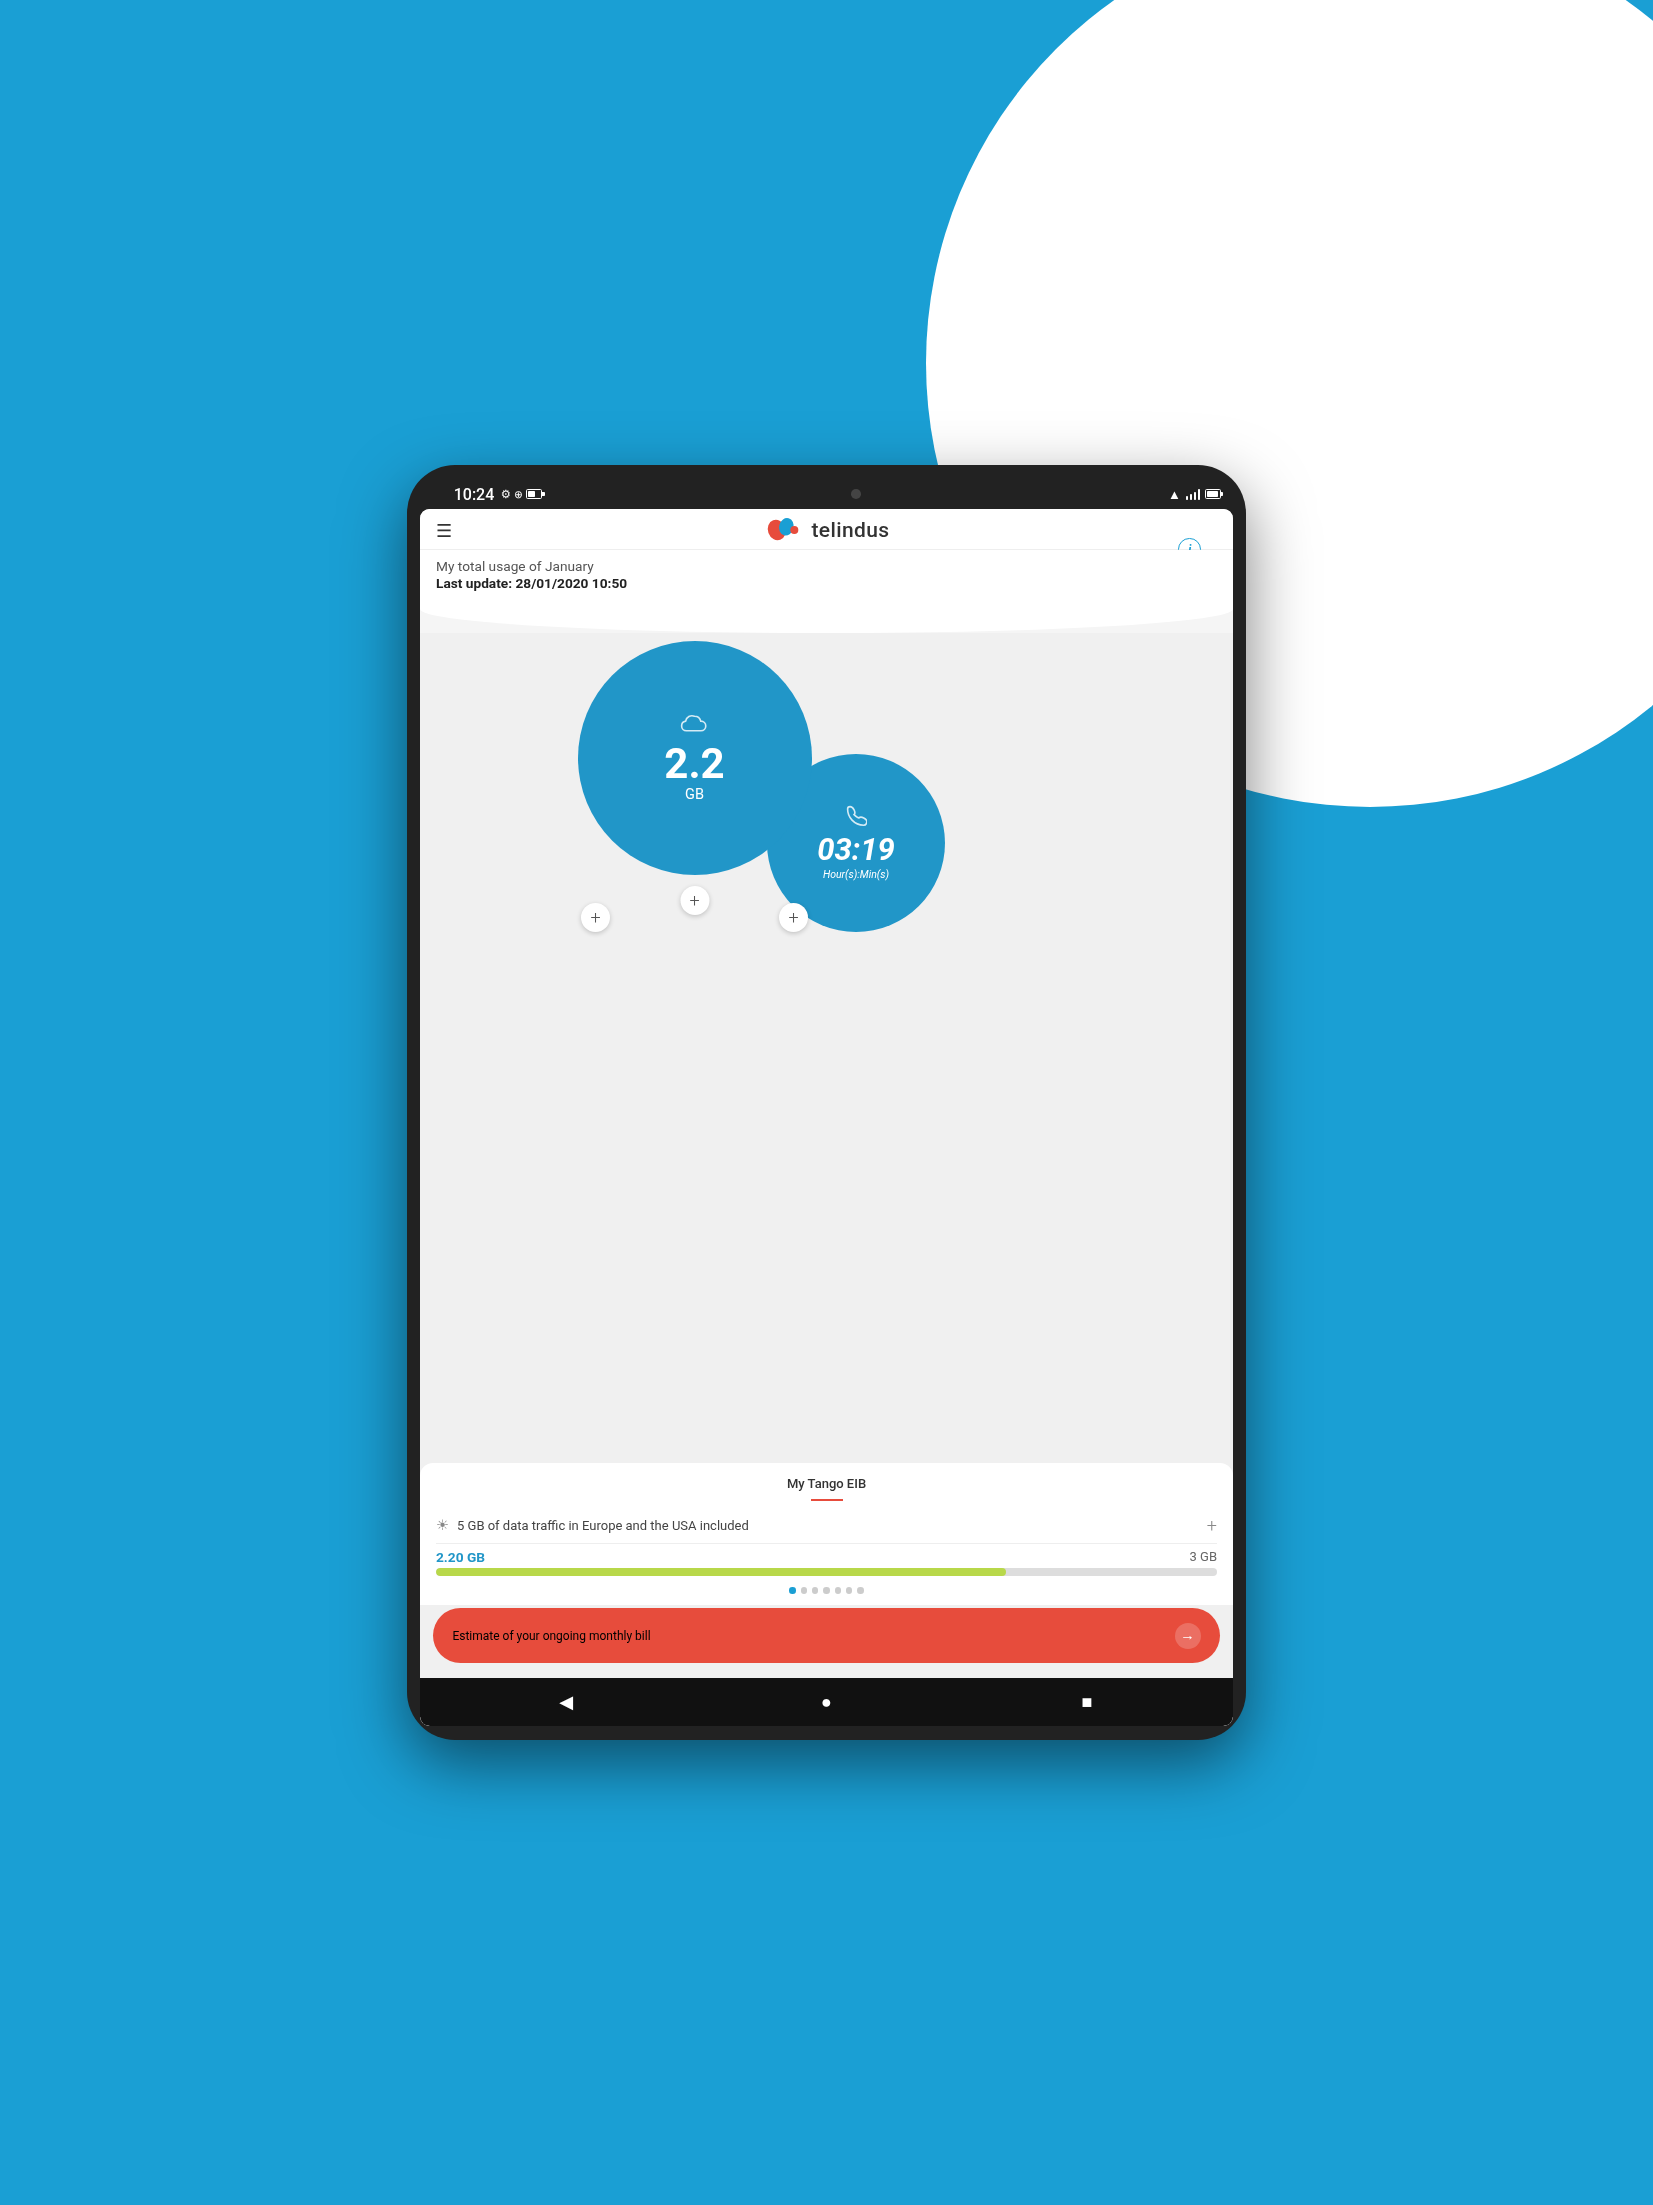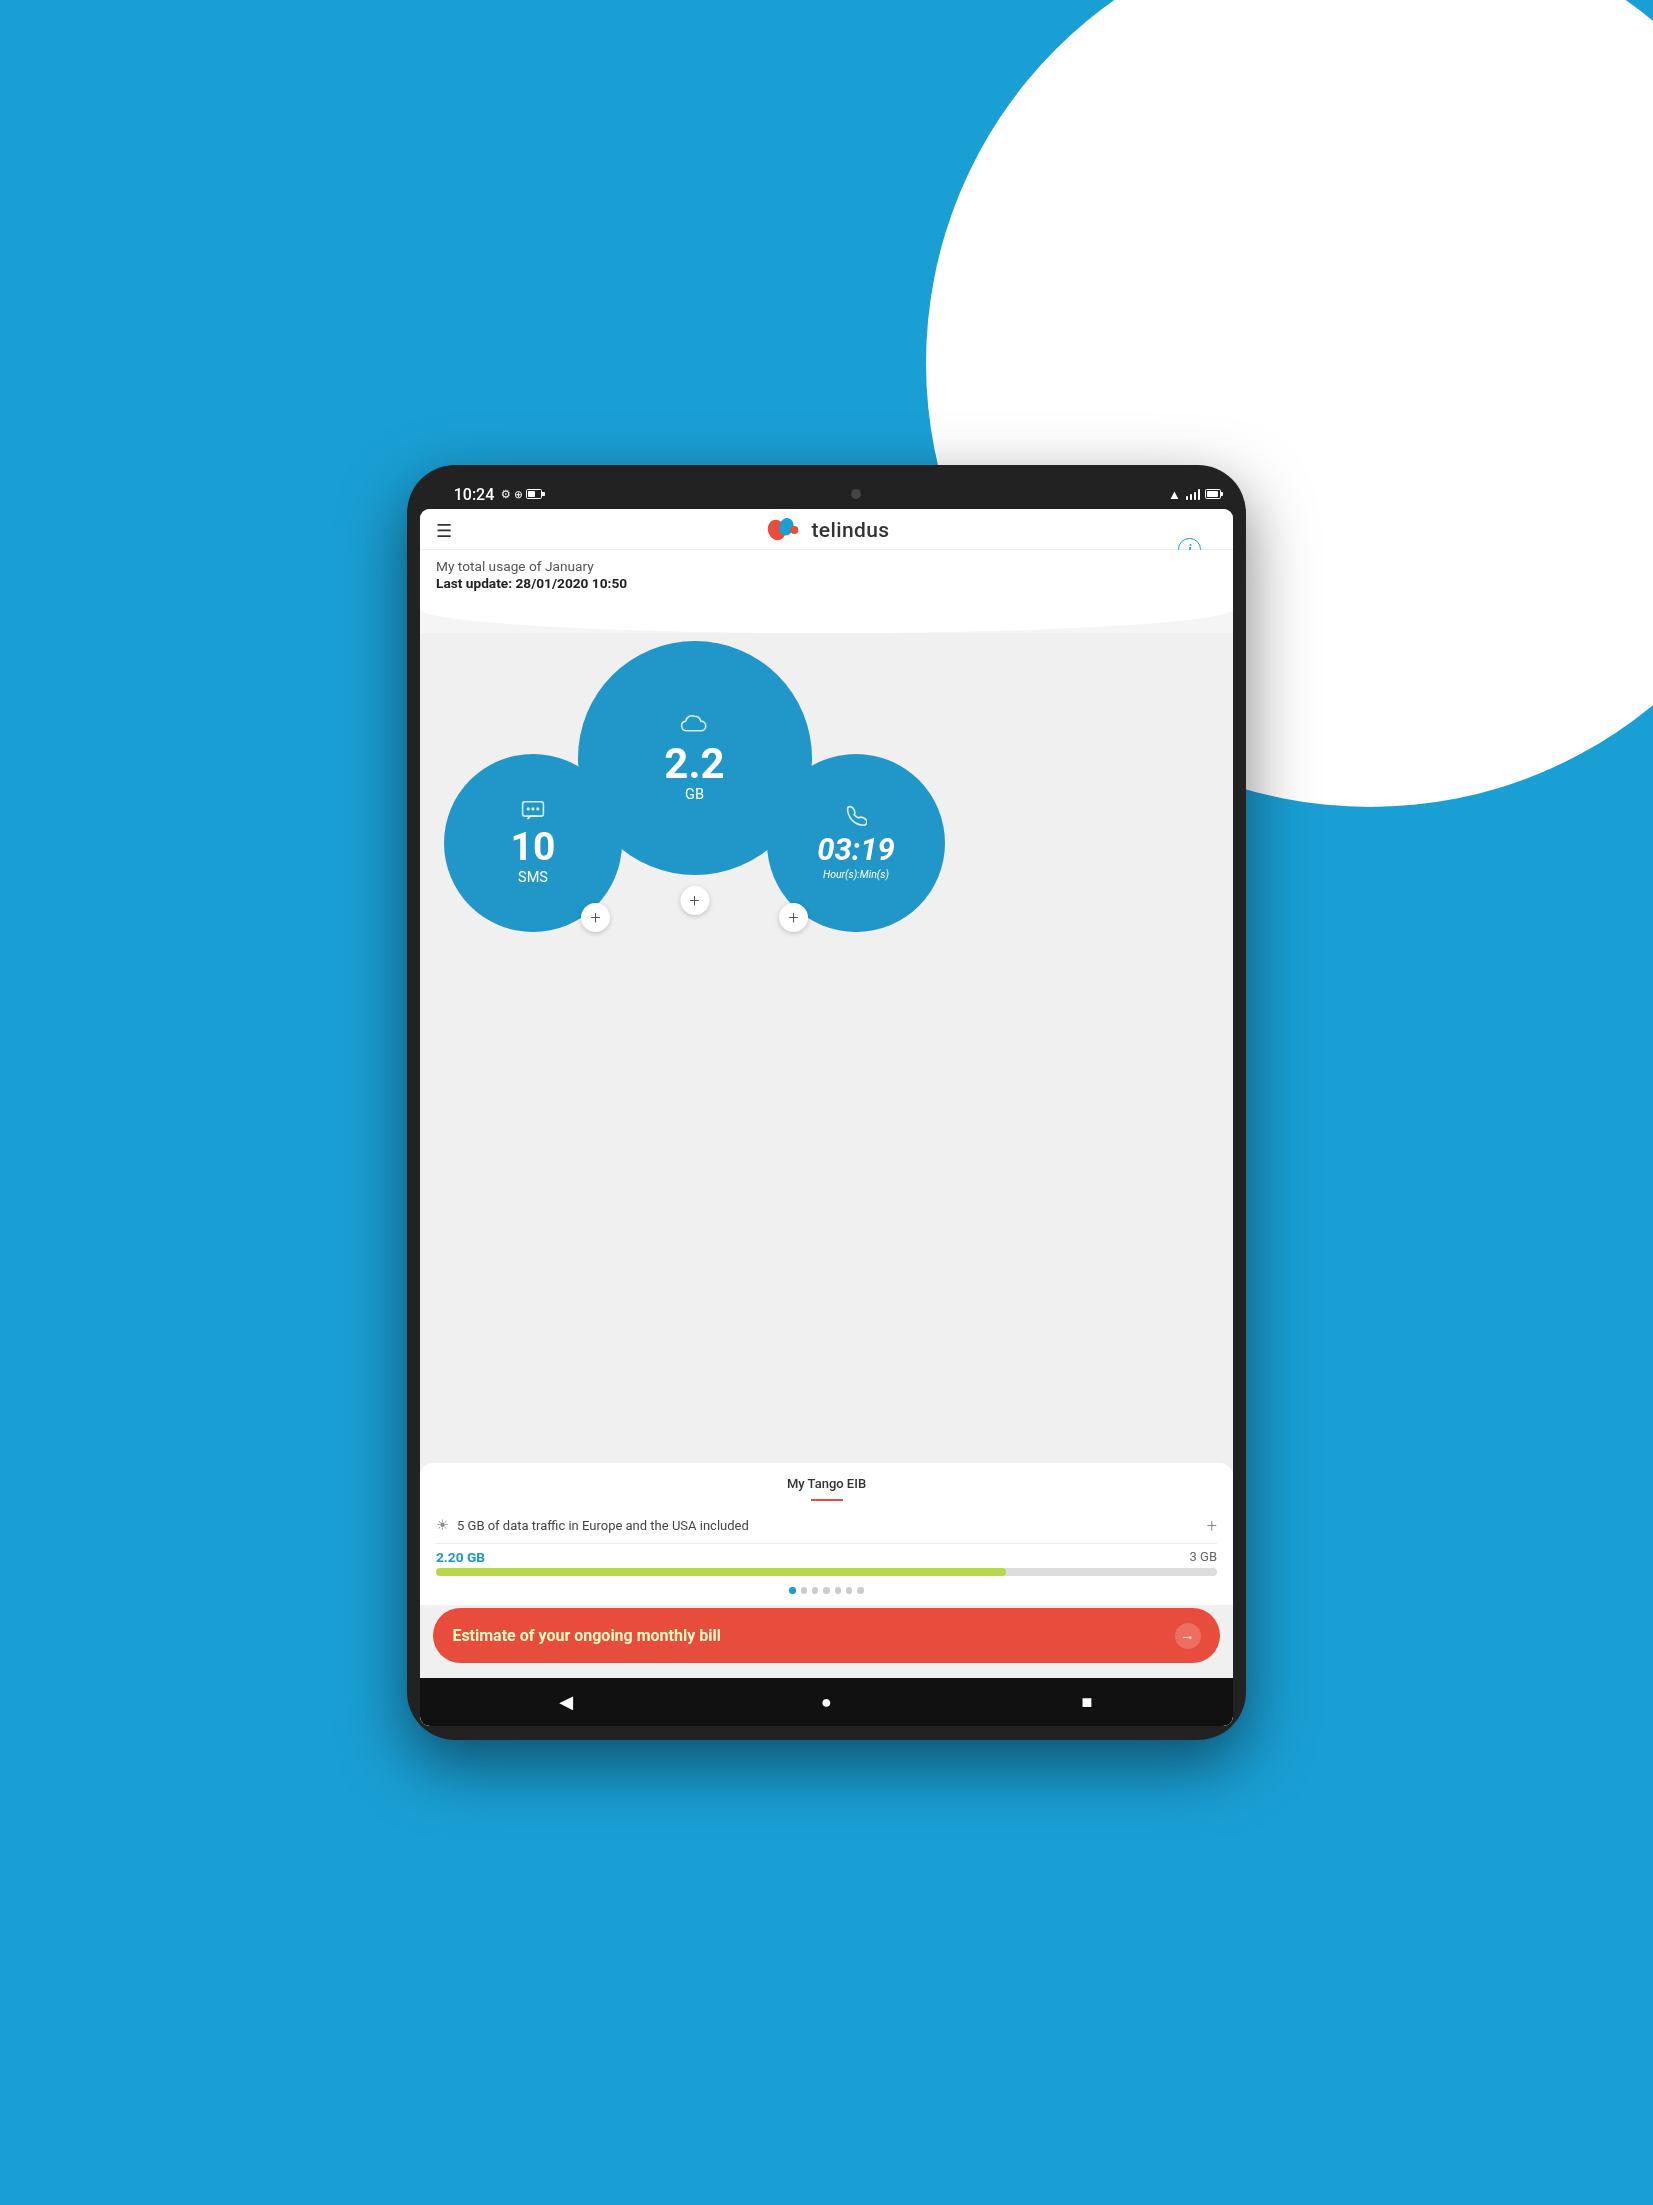--- a/index.html
+++ b/index.html
@@ -415,23 +415,23 @@
       border-radius: 40px;
       padding: 14.5px 19.4px;
       display: flex;
       align-items: center;
       justify-content: space-between;
       cursor: pointer;
       flex-shrink: 0;
     }
 
     .cta-text {
-      font-size: 16px;
-      font-weight: 700;
-      color: #fef9c3;
+      font-size: 12px;
+      font-weight: 400;
+      color: #000000;
     }
 
     .cta-arrow {
       width: 26px;
       height: 26px;
       background: rgba(255,255,255,0.2);
       border-radius: 50%;
       display: flex;
       align-items: center;
       justify-content: center;
@@ -585,33 +585,20 @@
             <div class="bubble-icon">
               
               <svg width="29" height="22.6" viewBox="0 0 36 28" fill="none">
                 <path d="M28 22H8C4.69 22 2 19.31 2 16c0-2.97 2.16-5.44 5-5.91A8 8 0 0118 4a8 8 0 017.74 6H26a6 6 0 016 6 6 6 0 01-6 6z" stroke="rgba(255,255,255,0.9)" stroke-width="2" fill="none"></path>
               </svg>
             </div>
             <div class="bubble-value">2.2</div>
             <div class="bubble-unit">GB</div>
           </div>
 
-          <div class="bubble bubble-left">
-            <div class="bubble-icon">
-              <svg width="24" height="21" viewBox="0 0 30 26" fill="none">
-                <rect x="2" y="2" width="26" height="18" rx="3" stroke="rgba(255,255,255,0.9)" stroke-width="2" fill="none"></rect>
-                <path d="M8 24l4-4h8" stroke="rgba(255,255,255,0.9)" stroke-width="2" fill="none"></path>
-                <circle cx="9" cy="11" r="2" fill="rgba(255,255,255,0.9)"></circle>
-                <circle cx="15" cy="11" r="2" fill="rgba(255,255,255,0.9)"></circle>
-                <circle cx="21" cy="11" r="2" fill="rgba(255,255,255,0.9)"></circle>
-              </svg>
-            </div>
-            <div class="bubble-value">10</div>
-            <div class="bubble-unit">SMS</div>
-          </div>
 
           <div class="bubble bubble-right">
             <div class="bubble-icon">
               <svg width="21" height="21" viewBox="0 0 26 26" fill="none">
                 <path d="M5 2C5 2 8 2 10 6C12 10 10 12 10 12C10 12 14 16 16 16C16 16 18 14 22 16C26 18 26 21 26 21C26 21 25 25 22 25C10 25 2 15 2 5C2 2 5 2 5 2Z" stroke="rgba(255,255,255,0.9)" stroke-width="2" fill="none"></path>
               </svg>
             </div>
             <div class="bubble-value">03:19</div>
             <div class="bubble-label" style="font-size:10.5px;text-align:center;">Hour(s):Min(s)</div>
           </div>

